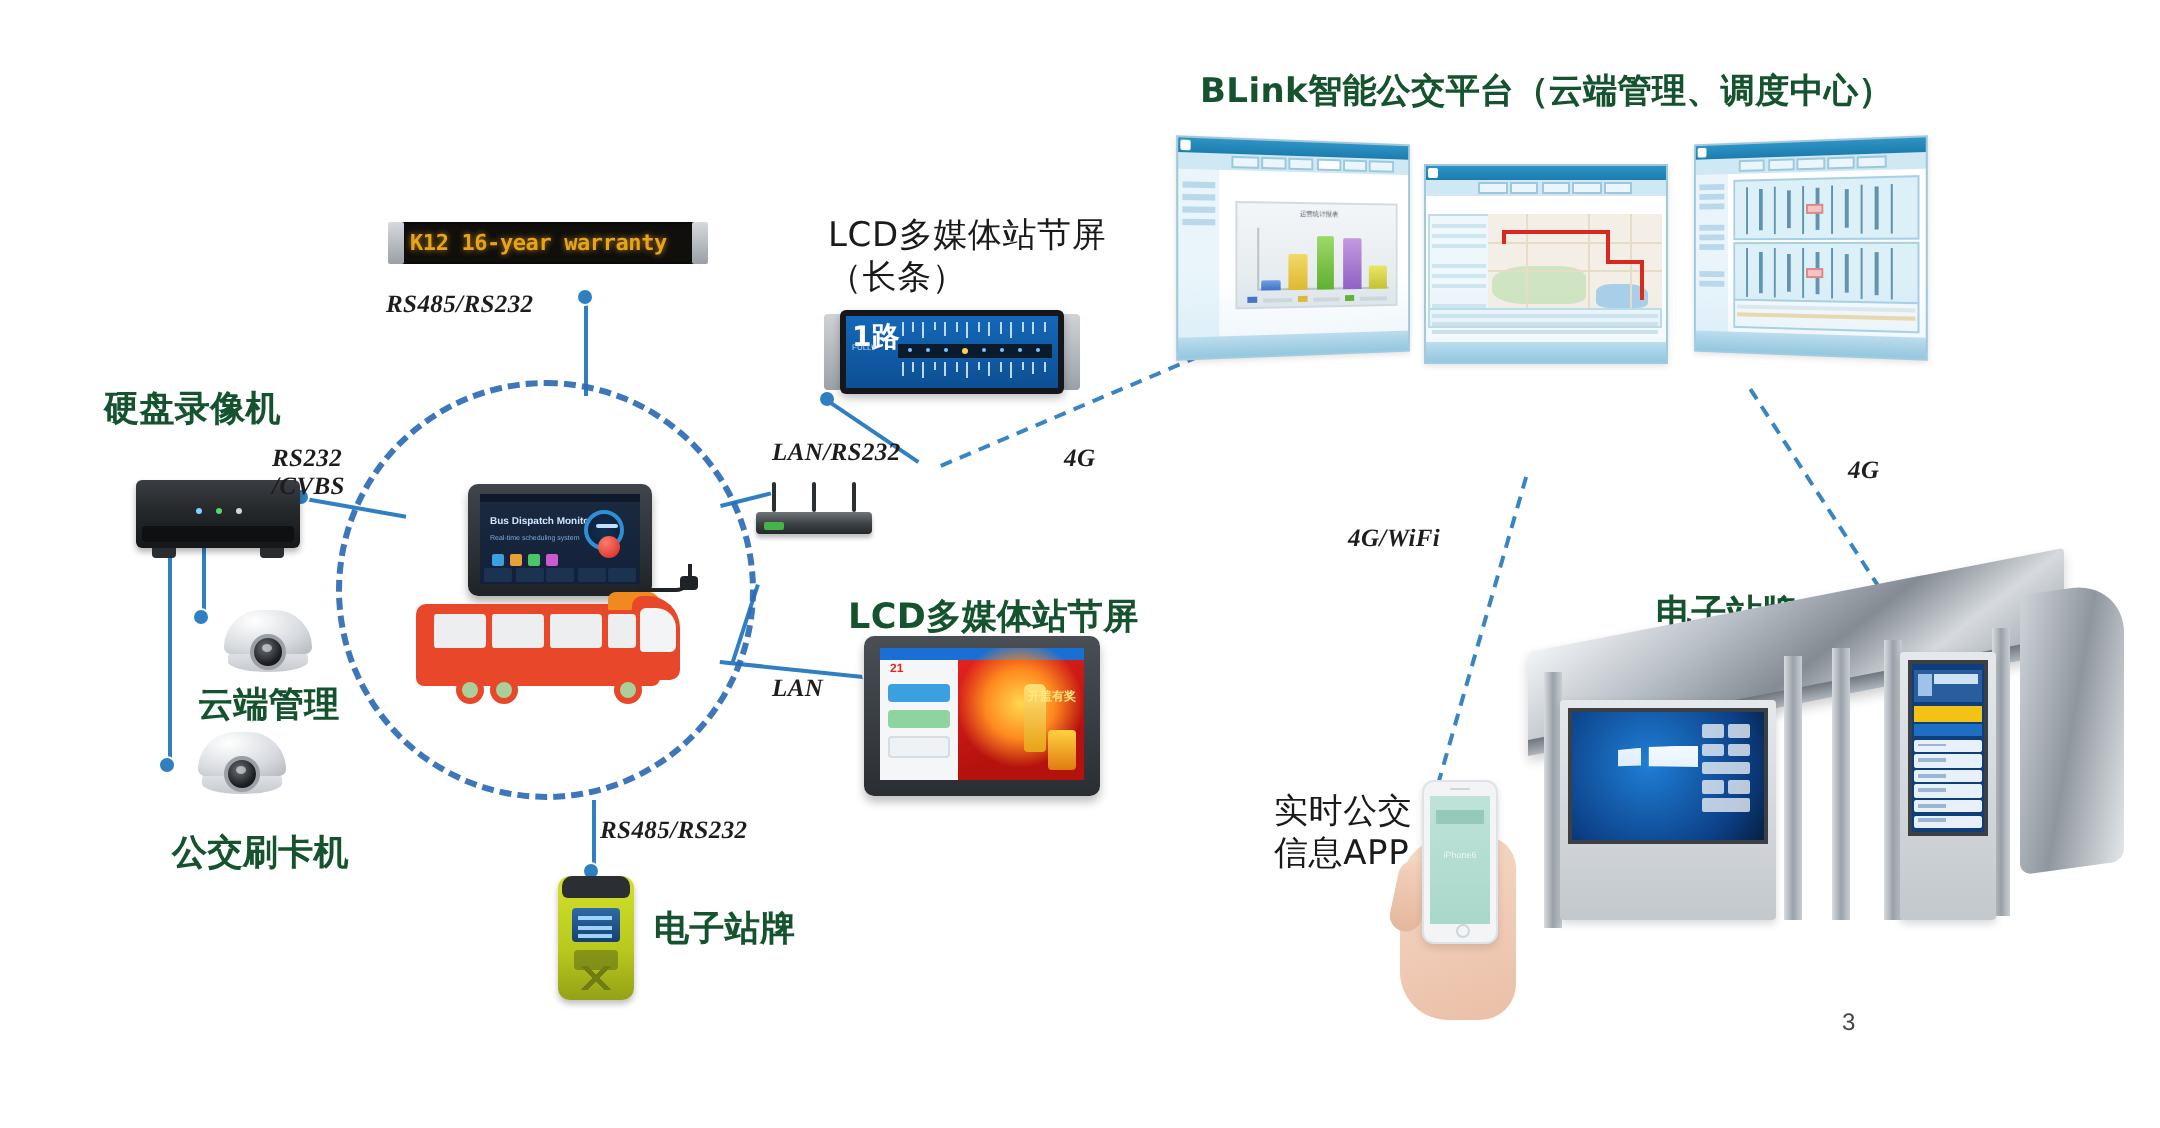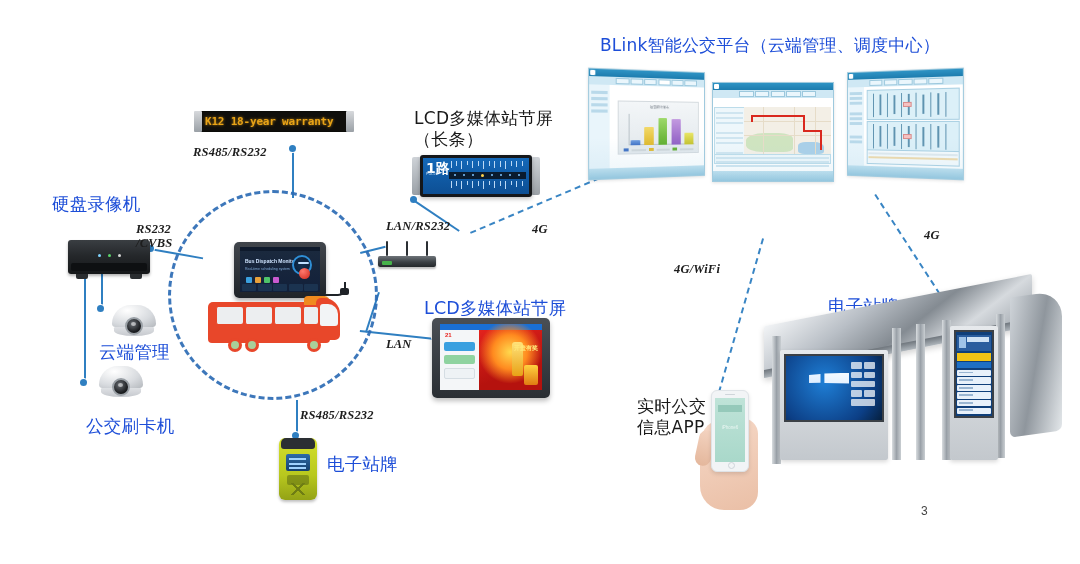--- a/index.html
+++ b/index.html
@@ -13,21 +13,21 @@
   .abs{position:absolute;}
 
   
   .cn-label{
     font-family:"DejaVu Sans","Liberation Sans",sans-serif;
     color:#1a1a1a;font-size:17px;line-height:1.22;white-space:pre-line;
     font-weight:400;letter-spacing:0.3px;
   }
   .cn-title{
     font-family:"DejaVu Sans","Liberation Sans",sans-serif;
-    color:#1d4ed8;font-size:17.5px;letter-spacing:0.2px;white-space:nowrap;
+    color:#14532d;font-size:17.5px;letter-spacing:0.2px;white-space:nowrap;font-weight:bold;
   }
   .proto{
     font-family:"Liberation Serif","DejaVu Serif",serif;
     font-style:italic;font-weight:bold;color:#1d1d1d;font-size:12.5px;
     white-space:pre-line;line-height:1.12;letter-spacing:0.2px;
   }
   .pagenum{
     font-family:"Liberation Sans",sans-serif;font-size:12px;color:#444;
   }
 
@@ -433,21 +433,21 @@
 
   <div class="dash" style="left:470px;top:232px;width:140px;transform:rotate(-23deg);"></div>
   <div class="dash" style="left:718px;top:392px;width:160px;transform:rotate(-74deg);"></div>
   <div class="dash" style="left:876px;top:194px;width:180px;transform:rotate(57deg);"></div>
 
   <div class="abs hub-circle"></div>
 
   <div class="abs led-wrap">
     <div class="led-row r2">
       <div class="led-cap l"></div>
-      <div class="led-txt amber">K12 18-year warranty</div>
+      <div class="led-txt amber">K12 16-year warranty</div>
       <div class="led-cap r"></div>
     </div>
   </div>
   <div class="abs proto" style="left:193px;top:145px;">RS485/RS232</div>
 
   <div class="abs cn-title" style="left:52px;top:192px;">硬盘录像机</div>
   <div class="abs dvr">
     <div class="dvr-led" style="left:30px;"></div>
     <div class="dvr-led" style="left:40px;background:#5bd46a;"></div>
     <div class="dvr-led" style="left:50px;background:#d6d6d6;"></div>

